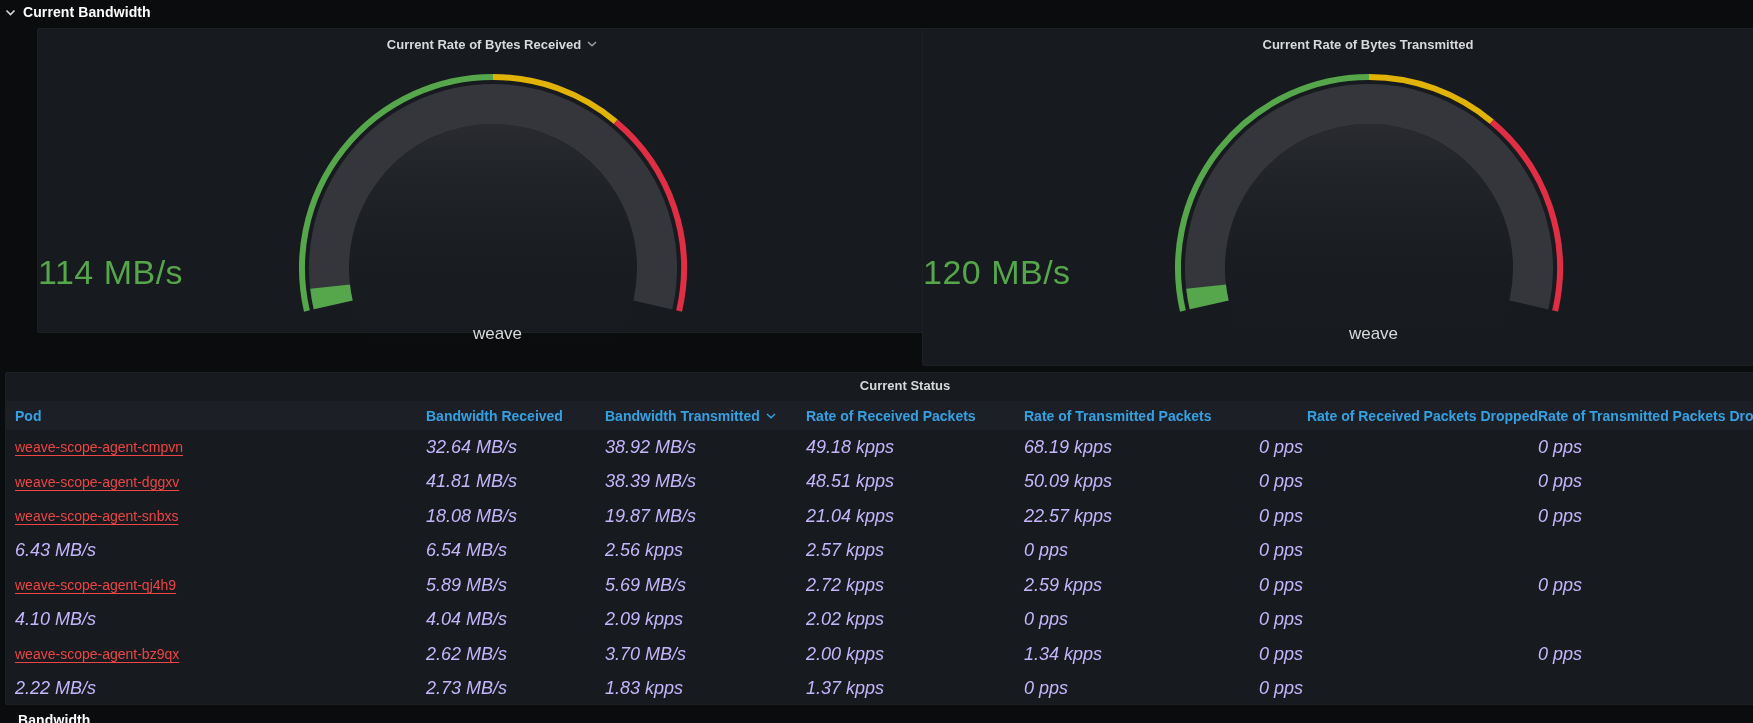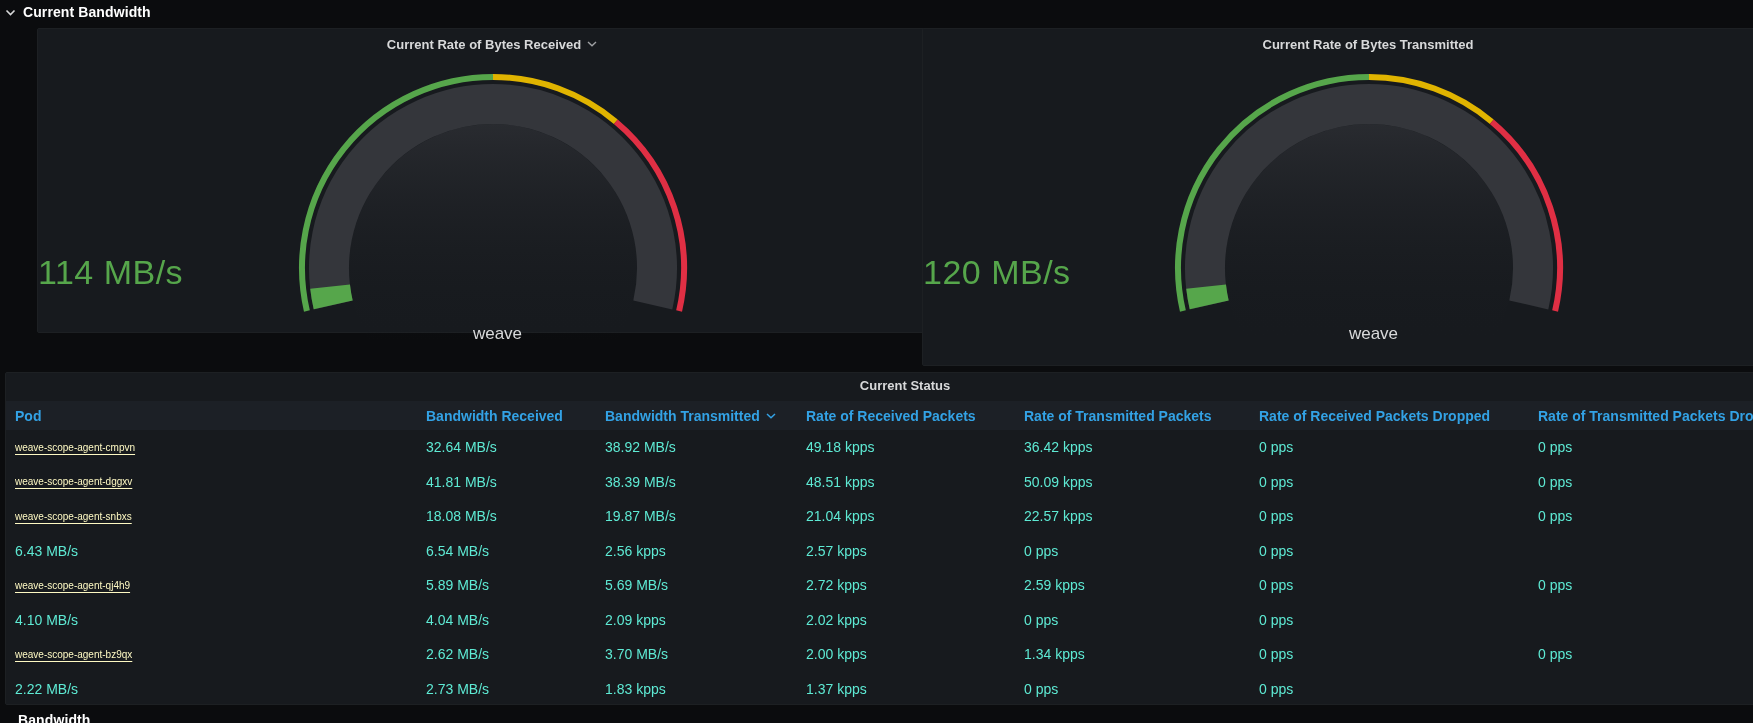--- a/index.html
+++ b/index.html
@@ -21,22 +21,22 @@
   .gauge-value{position:absolute;left:0;right:0;top:224px;text-align:left;
     font-size:34px;font-weight:500;letter-spacing:.5px;}
   .gauge-entity{position:absolute;left:0;right:0;top:295px;text-align:center;font-size:17px;color:#d8d9da;padding-left:11px;}
   
   .table-title{position:absolute;top:5px;left:0;right:0;text-align:center;font-size:13px;font-weight:bold;color:#d8d9da;}
   .tgrid{display:grid;grid-template-columns:411px 179px 201px 218px 235px 279px 1fr;padding-left:9px;box-sizing:border-box;align-items:center;}
   .thead{position:absolute;top:28px;left:0;right:0;height:29px;background:#1c2026;}
   .hcell{font-size:14px;font-weight:600;cursor:pointer;display:flex;align-items:center;gap:6px;white-space:nowrap;overflow:visible;}
   .tbody{position:absolute;top:57px;left:0;right:0;bottom:0;overflow:hidden;}
   .trow{height:34.5px;}
-  .pod-link{font-size:10px;color:#fef9c3;text-decoration:underline;text-underline-offset:3px;cursor:pointer;white-space:nowrap;}
-  .cell{font-size:14px;color:#5eead4;white-space:nowrap;}
+  .pod-link{font-size:14px;color:#ef4444;text-decoration:underline;text-underline-offset:3px;cursor:pointer;white-space:nowrap;}
+  .cell{font-size:18px;color:#c4b5fd;white-space:nowrap;font-style:italic;}
   .bottom-section{position:absolute;left:0;top:712px;height:24px;display:flex;align-items:flex-start;cursor:pointer;}
   .bottom-section .section-title{margin-left:18px;}
 </style>
 </head>
 <body>
 
 <svg width="0" height="0" style="position:absolute" aria-hidden="true">
   <defs>
     <linearGradient id="gauge-shade" x1="0" y1="0" x2="0" y2="1">
       <stop offset="0" stop-color="#2c2e33" stop-opacity="0.85"></stop>
@@ -102,34 +102,34 @@
         <svg width="10" height="6">
           <polyline points="1,1 5,4.7 9,1" fill="none" stroke="#33a2e5" stroke-width="1.5"></polyline>
         </svg>
       </div>
       <div class="hcell" style="color: rgb(51, 162, 229);">
         <span>Rate of Received Packets</span>
       </div>
       <div class="hcell" style="color: rgb(51, 162, 229);">
         <span>Rate of Transmitted Packets</span>
       </div>
-      <div class="hcell" style="color: rgb(51, 162, 229);">
+      <div class="hcell" style="color: rgb(51, 162, 229); justify-content: flex-end;">
         <span>Rate of Received Packets Dropped</span>
       </div>
       <div class="hcell" style="color: rgb(51, 162, 229);">
         <span>Rate of Transmitted Packets Dropped</span>
       </div>
     </div>
   <div class="tbody">
       <div class="trow tgrid">
         <a class="pod-link">weave-scope-agent-cmpvn</a>
         <span class="cell">32.64 MB/s</span>
         <span class="cell">38.92 MB/s</span>
         <span class="cell">49.18 kpps</span>
-        <span class="cell">36.42 kpps</span>
+        <span class="cell">68.19 kpps</span>
         <span class="cell">0 pps</span>
         <span class="cell">0 pps</span>
       </div>
       <div class="trow tgrid">
         <a class="pod-link">weave-scope-agent-dggxv</a>
         <span class="cell">41.81 MB/s</span>
         <span class="cell">38.39 MB/s</span>
         <span class="cell">48.51 kpps</span>
         <span class="cell">50.09 kpps</span>
         <span class="cell">0 pps</span>

